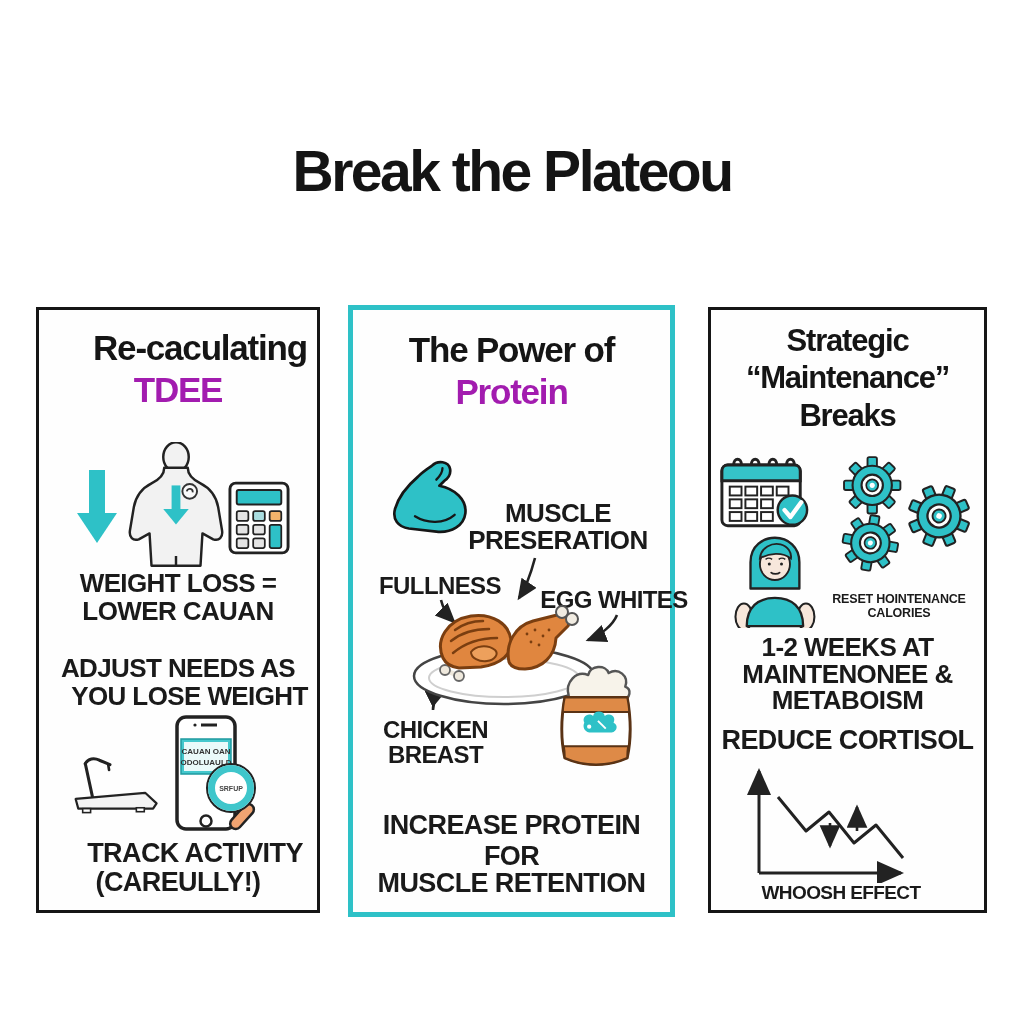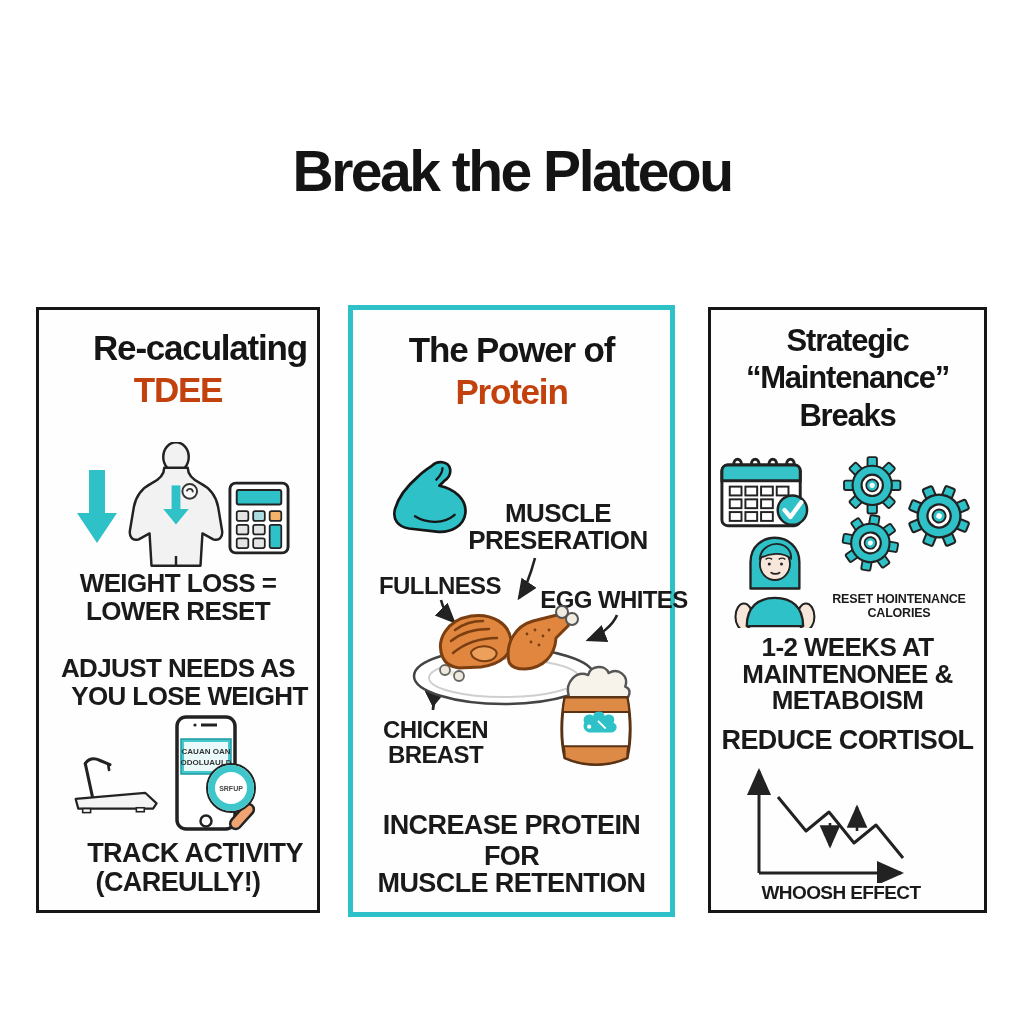--- a/index.html
+++ b/index.html
@@ -9,21 +9,21 @@
   }
   .abs{position:absolute;}
   .ctr{left:0;right:0;text-align:center;}
   .title-line{font-size:57px;font-weight:bold;letter-spacing:-2.5px;color:#141414;}
   .card{position:absolute;background:#fefefe;box-sizing:border-box;}
   .card-dark{border:3.5px solid #161616;}
   .card-teal{border:5px solid #2EC1C7;}
   .h-card{font-weight:bold;letter-spacing:-1.2px;text-align:center;position:absolute;left:0;right:0;}
   .h1-size{font-size:35px;}
   .h3-size{font-size:31px;}
-  .teal-txt{color:#c2410c;}
+  .teal-txt{color:#a21caf;}
   .lbl{position:absolute;font-weight:bold;letter-spacing:-0.6px;text-align:center;color:#1a1a1a;}
   .lbl26{font-size:26px;}
   .lbl24{font-size:24px;}
   .lbl27{font-size:27px;}
   .lbl-sm{font-size:12.5px;letter-spacing:-0.2px;}
   .lbl-whoosh{font-size:19px;text-align:center;}
   svg{display:block;}
 </style>
 </head>
 <body>
@@ -58,21 +58,21 @@
       <rect x="26" y="31" width="12" height="10" rx="2" fill="#a9dde0" stroke="#222" stroke-width="1.8"></rect>
       <rect x="43" y="31" width="12" height="10" rx="2" fill="#F3B36B" stroke="#222" stroke-width="1.8"></rect>
       <rect x="9" y="45" width="12" height="10" rx="2" fill="#e4e4e4" stroke="#222" stroke-width="1.8"></rect>
       <rect x="26" y="45" width="12" height="10" rx="2" fill="#e4e4e4" stroke="#222" stroke-width="1.8"></rect>
       <rect x="9" y="59" width="12" height="10" rx="2" fill="#e4e4e4" stroke="#222" stroke-width="1.8"></rect>
       <rect x="26" y="59" width="12" height="10" rx="2" fill="#e4e4e4" stroke="#222" stroke-width="1.8"></rect>
       <rect x="43" y="45" width="12" height="24" rx="2" fill="#2EC1C7" stroke="#222" stroke-width="1.8"></rect>
     </svg>
 
     <div class="lbl lbl26" style="left:0;right:0;top:258px;">WEIGHT LOSS =</div>
-    <div class="lbl lbl26" style="left:0;right:0;top:286px;">LOWER RESET</div>
+    <div class="lbl lbl26" style="left:0;right:0;top:286px;">LOWER CAUAN</div>
 
     <div class="lbl lbl26" style="left:0;right:0;top:343px;">ADJUST NEEDS AS</div>
     <div class="lbl lbl26" style="left:0;right:0;top:371px;margin-left:23px;">YOU LOSE WEIGHT</div>
 
     <svg class="abs" style="left:34px;top:442px;" width="88" height="64" viewBox="0 0 100 70">
       <path d="M3,52 L82,45 L95,57 L91,63 L6,63 Z" fill="#f4f4f4" stroke="#222" stroke-width="2.5" stroke-linejoin="round"></path>
       <rect x="11" y="63" width="9" height="4.5" fill="#fff" stroke="#222" stroke-width="1.8"></rect>
       <rect x="72" y="62" width="9" height="4.5" fill="#fff" stroke="#222" stroke-width="1.8"></rect>
       <path d="M22,49 L14,12" fill="none" stroke="#222" stroke-width="3.5" stroke-linecap="round"></path>
       <path d="M14,12 C17,6 24,5 30,8 L42,13" fill="none" stroke="#222" stroke-width="3.5" stroke-linecap="round"></path>

